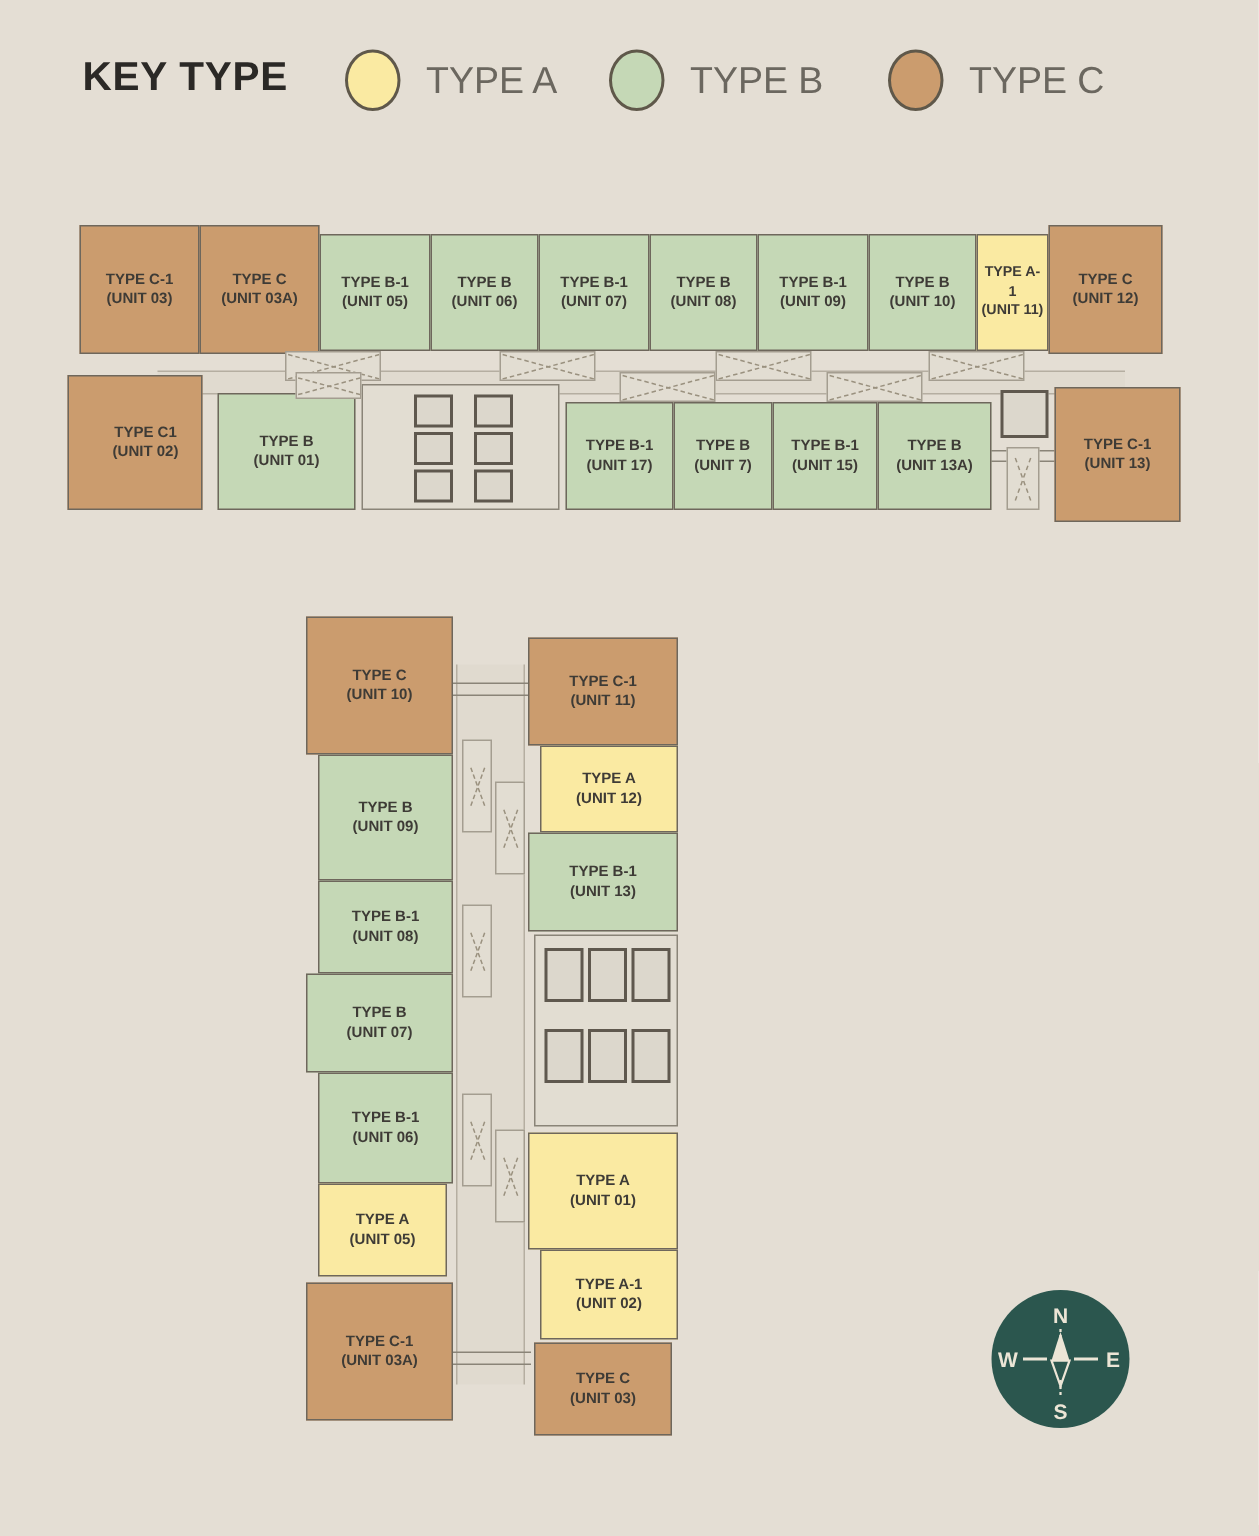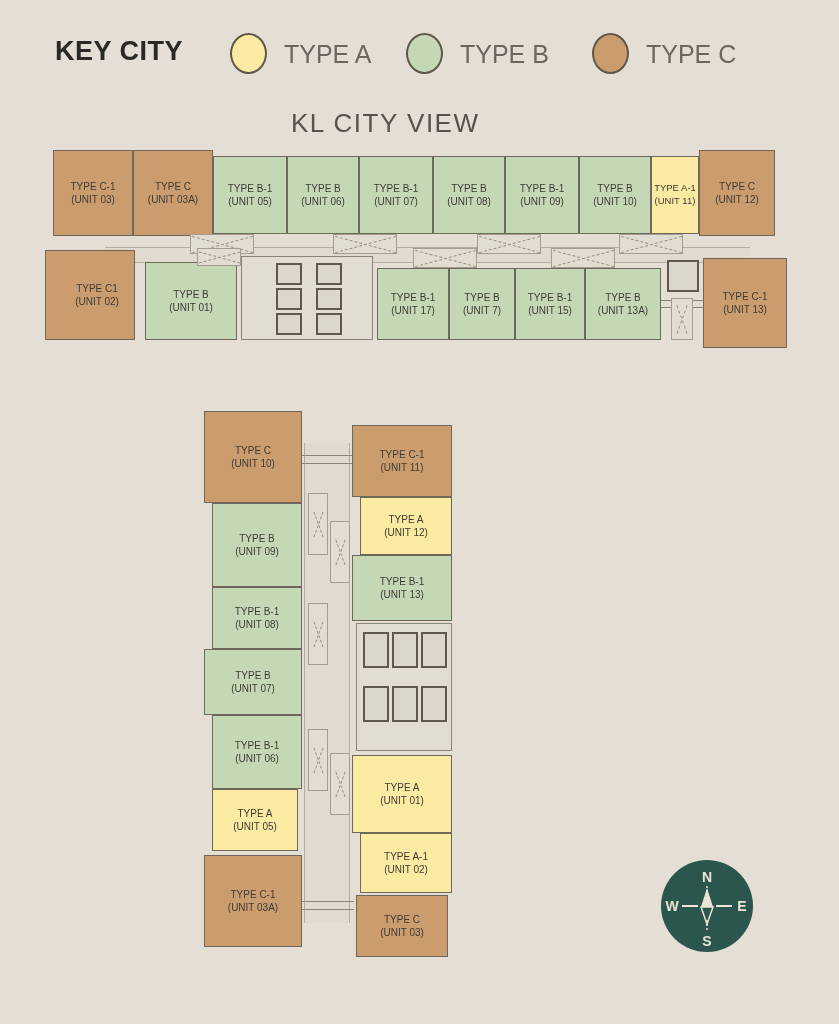--- a/index.html
+++ b/index.html
@@ -16,21 +16,21 @@
   .legend-swatch{position:absolute;width:37px;height:41px;border-radius:50%;border:2px solid #5f584a;}
   .legend-label{position:absolute;font-size:25px;color:#6b675f;}
 
   .view-title{position:absolute;font-size:26px;color:var(--heading);letter-spacing:1.5px;}
   .tower-name{position:absolute;font-size:29px;font-weight:700;color:#454139;}
 
   .plan{position:absolute;}
   .unit{position:absolute;display:flex;flex-direction:column;align-items:center;justify-content:center;
         text-align:center;border:1.5px solid var(--outline);z-index:2;padding:2px;}
   .ta{background:var(--type-a);} .tb{background:var(--type-b);} .tc{background:var(--type-c);}
-  .l{display:block;font-weight:400;font-size:10px;line-height:1.35;color:var(--text-dark);}
+  .l{display:block;font-weight:700;font-size:10px;line-height:1.35;color:var(--text-dark);}
 
   .band{position:absolute;background:#e0dacf;border-top:1px solid var(--corridor-line);
         border-bottom:1px solid var(--corridor-line);z-index:1;}
   .band-v{position:absolute;background:#e0dacf;border-left:1px solid var(--corridor-line);
         border-right:1px solid var(--corridor-line);z-index:1;}
 
   .xbox{position:absolute;background:var(--core-fill);border:1px solid #a49d90;overflow:hidden;z-index:3;}
   .xbox::before,.xbox::after{content:"";position:absolute;left:-25%;right:-25%;top:50%;border-top:1px dashed var(--hatch-line);}
   .xw::before{transform:rotate(15deg);} .xw::after{transform:rotate(-15deg);}
   .xt::before{transform:rotate(70deg);} .xt::after{transform:rotate(-70deg);}
@@ -40,29 +40,28 @@
   .bridge{position:absolute;border-top:1.5px solid #8a8478;border-bottom:1.5px solid #8a8478;z-index:1;}
 
   .compass{position:absolute;left:659px;top:858px;width:96px;height:96px;}
   .compass svg text{font-family:"Liberation Sans", sans-serif;font-size:14px;font-weight:700;fill:var(--compass-text);}
 </style>
 </head>
 <body>
 
 <div class="canvas">
 
-  <div class="keyplan-title">KEY CITY</div>
+  <div class="keyplan-title">KEY TYPE</div>
   <div class="legend-swatch" style="left:230px;top:33px;background:var(--type-a);"></div>
   <div class="legend-label" style="left:284px;top:40px;">TYPE A</div>
   <div class="legend-swatch" style="left:406px;top:33px;background:var(--type-b);"></div>
   <div class="legend-label" style="left:460px;top:40px;">TYPE B</div>
   <div class="legend-swatch" style="left:592px;top:33px;background:var(--type-c);"></div>
   <div class="legend-label" style="left:646px;top:40px;">TYPE C</div>
 
-  <div class="view-title" style="left:291px;top:108px;">KL CITY VIEW</div>
 
   <div class="plan" style="left:45px;top:150px;width:748px;height:200px;">
     <div class="band" style="left:60px;top:97px;width:645px;height:16px;"></div>
 
     <div class="unit tc" style="left:8px;top:0;width:80px;height:86px;">
       <span class="l">TYPE C-1</span>
       <span class="l">(UNIT 03)</span>
     </div>
     <div class="unit tc" style="left:88px;top:0;width:80px;height:86px;">
       <span class="l">TYPE C</span>

